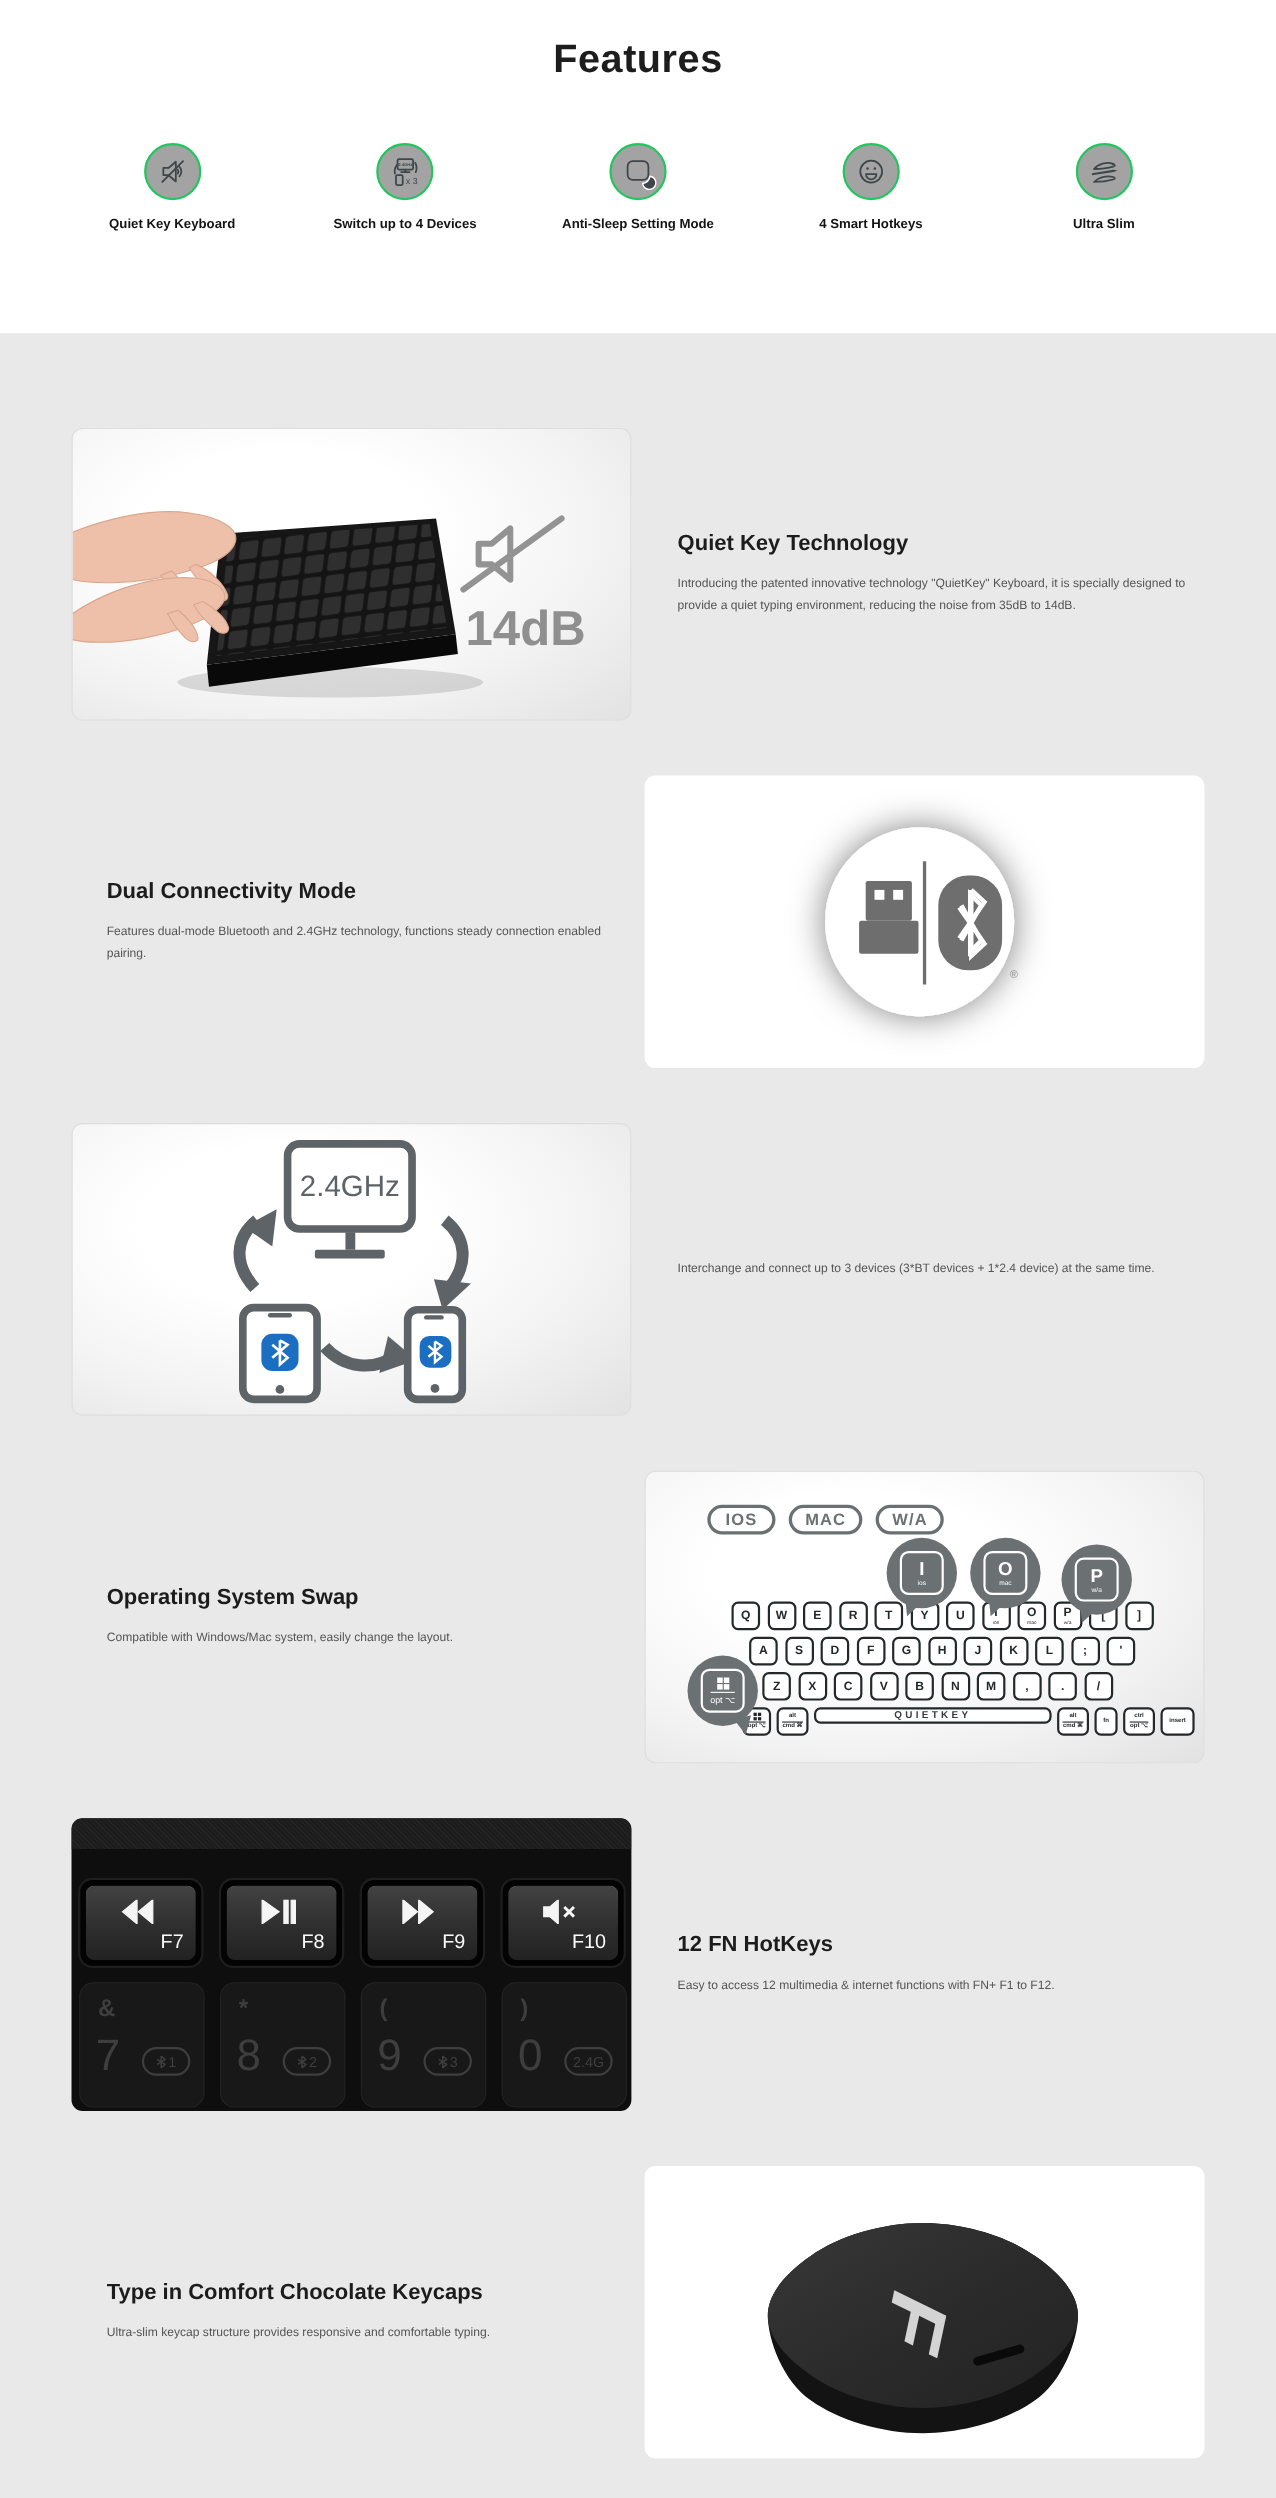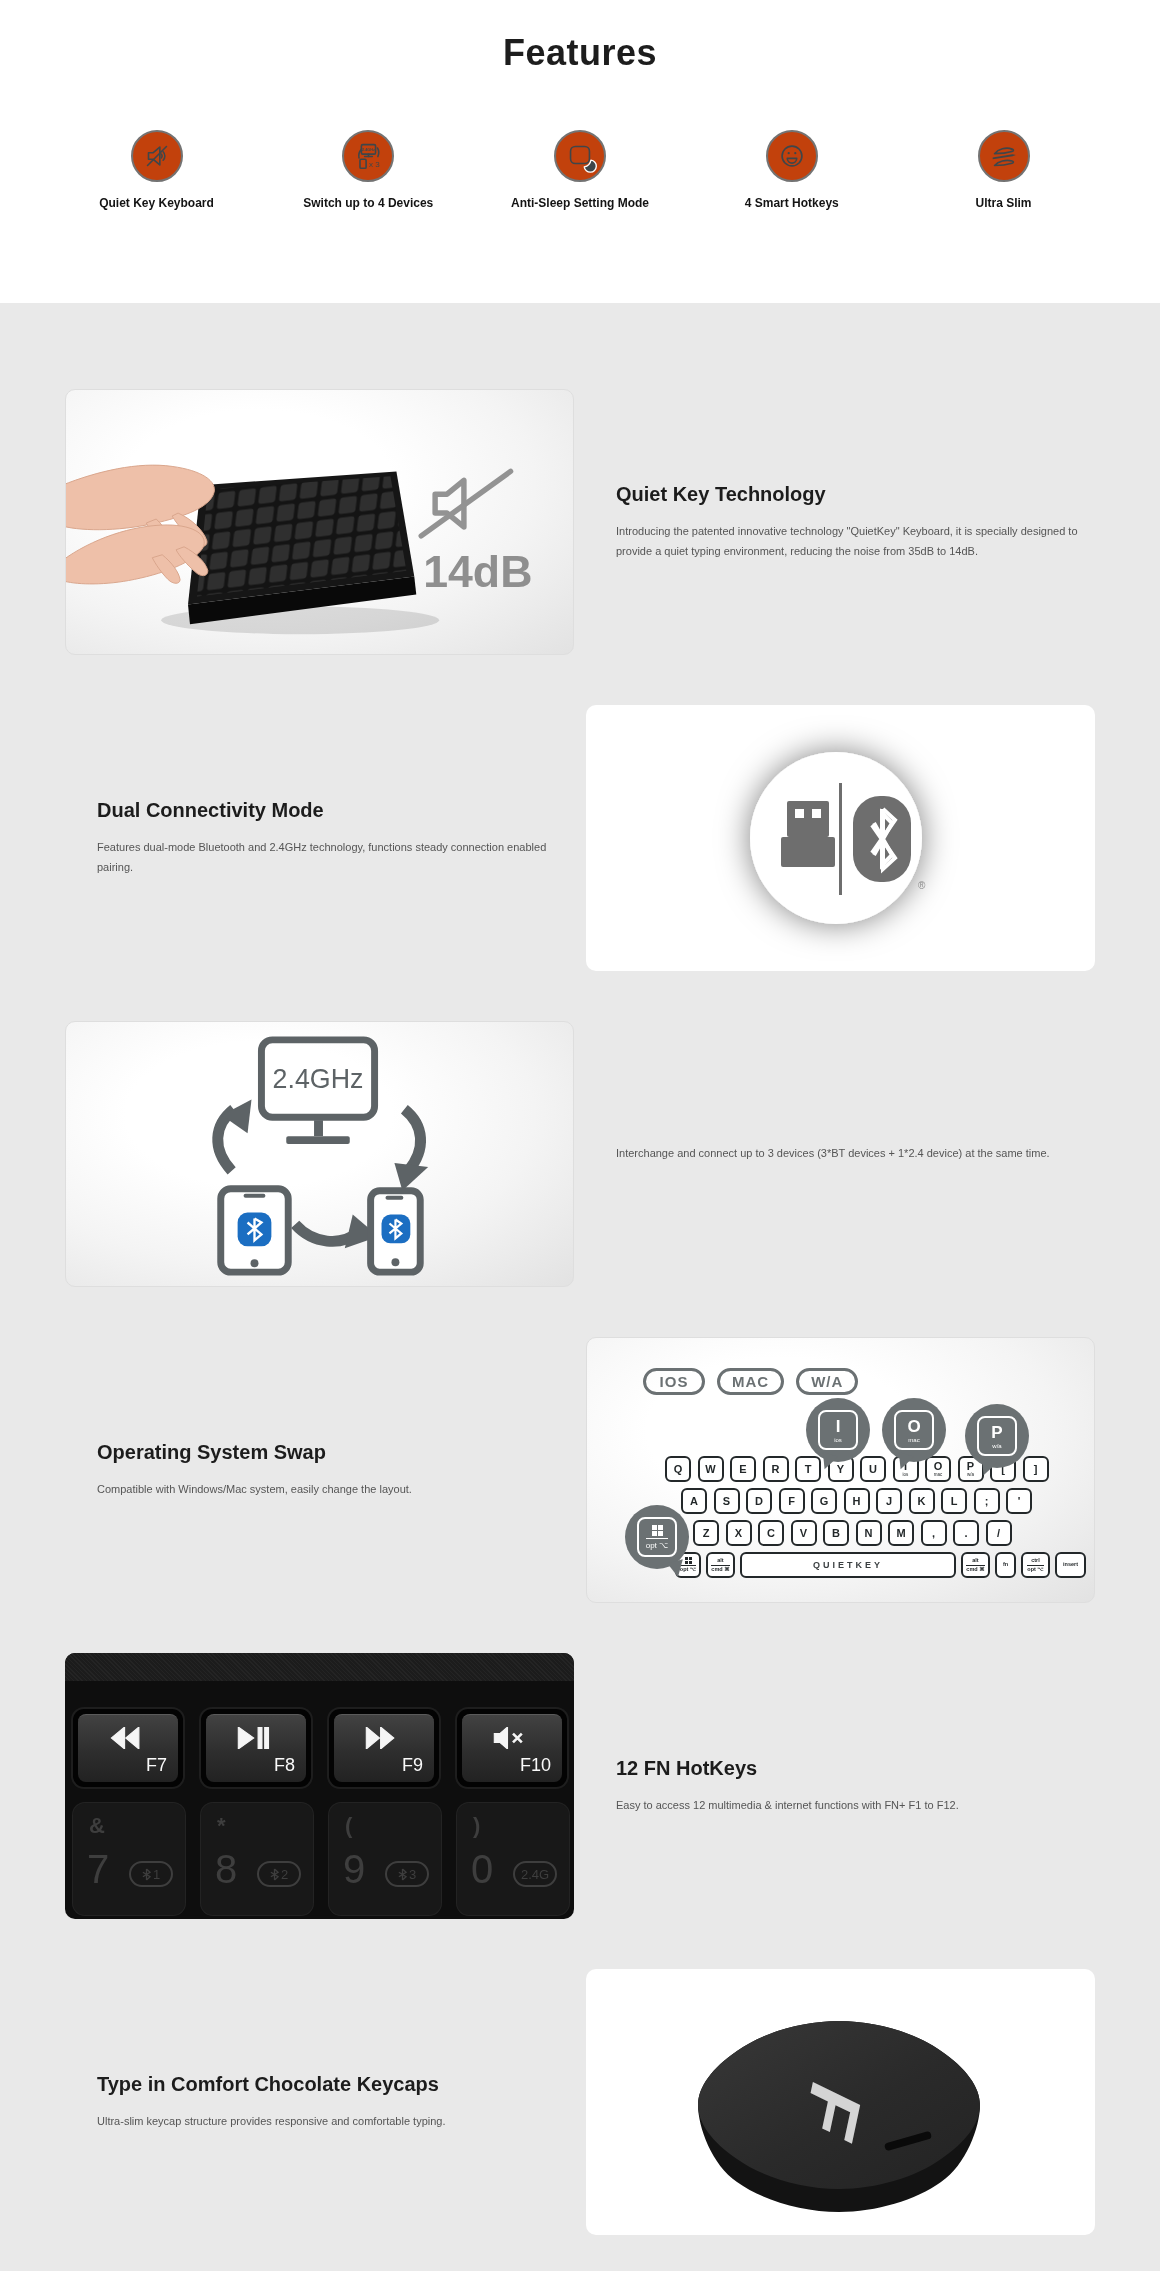--- a/index.html
+++ b/index.html
@@ -5,22 +5,22 @@
   * { box-sizing: border-box; }
   html,body { margin:0; padding:0; background:#fff; }
   body { width:1160px; font-family:"Liberation Sans", sans-serif; color:#222; }
 
   
   .hero { height:303px; background:#fff; overflow:hidden; }
   .page-title { margin:0; padding-top:32px; text-align:center;
     font-size:36px; font-weight:bold; color:#1d1d1d; letter-spacing:0.5px; }
   .icon-row { width:1005px; margin:56px auto 0; display:flex; justify-content:space-between; }
   .feature-icon { width:158px; display:flex; flex-direction:column; align-items:center; }
-  .fi-circle { width:52px; height:52px; border:2px solid #737373; border-radius:50%;
-    display:flex; align-items:center; justify-content:center; background:#c2410c; }
+  .fi-circle { width:52px; height:52px; border:2px solid #22c55e; border-radius:50%;
+    display:flex; align-items:center; justify-content:center; background:#a3a3a3; }
   .fi-circle svg { width:34px; height:34px; stroke:#3e464a; fill:none;
     stroke-width:1.7; stroke-linecap:round; stroke-linejoin:round; }
   .fi-label { margin-top:14px; font-size:12px; font-weight:bold; color:#141414; white-space:nowrap; }
 
   
   .gray { background:#e9e9e9; padding:86px 0 38px; }
   .rows { width:1030px; margin:0 auto; }
   .feature-row { display:flex; align-items:stretch; margin-bottom:50px; }
   .feature-row:last-child { margin-bottom:0; }
   .card { width:509px; height:266px; border-radius:10px; flex:none;
@@ -390,21 +390,21 @@
                   <i></i>
                   <i></i>
                   <i></i>
                 </span>
                 <span class="km km2">opt ⌥</span>
               </div>
               <div class="oskey" style="left: 119px; top: 214px; width: 29px; height: 26px;">
                 <span class="km">alt</span>
                 <span class="km km2">cmd ⌘</span>
               </div>
-              <div class="oskey" style="left: 153px; top: 214px; width: 216px; height: 26px;">
+              <div class="oskey" style="left: 153px; top: 214px; width: 216px; height: 15px;">
                 <span class="ks">QUIETKEY</span>
               </div>
               <div class="oskey" style="left: 374px; top: 214px; width: 29px; height: 26px;">
                 <span class="km">alt</span>
                 <span class="km km2">cmd ⌘</span>
               </div>
               <div class="oskey" style="left: 408px; top: 214px; width: 21px; height: 26px;">
                 <span class="km">fn</span>
               </div>
               <div class="oskey" style="left: 434px; top: 214px; width: 29px; height: 26px;">

